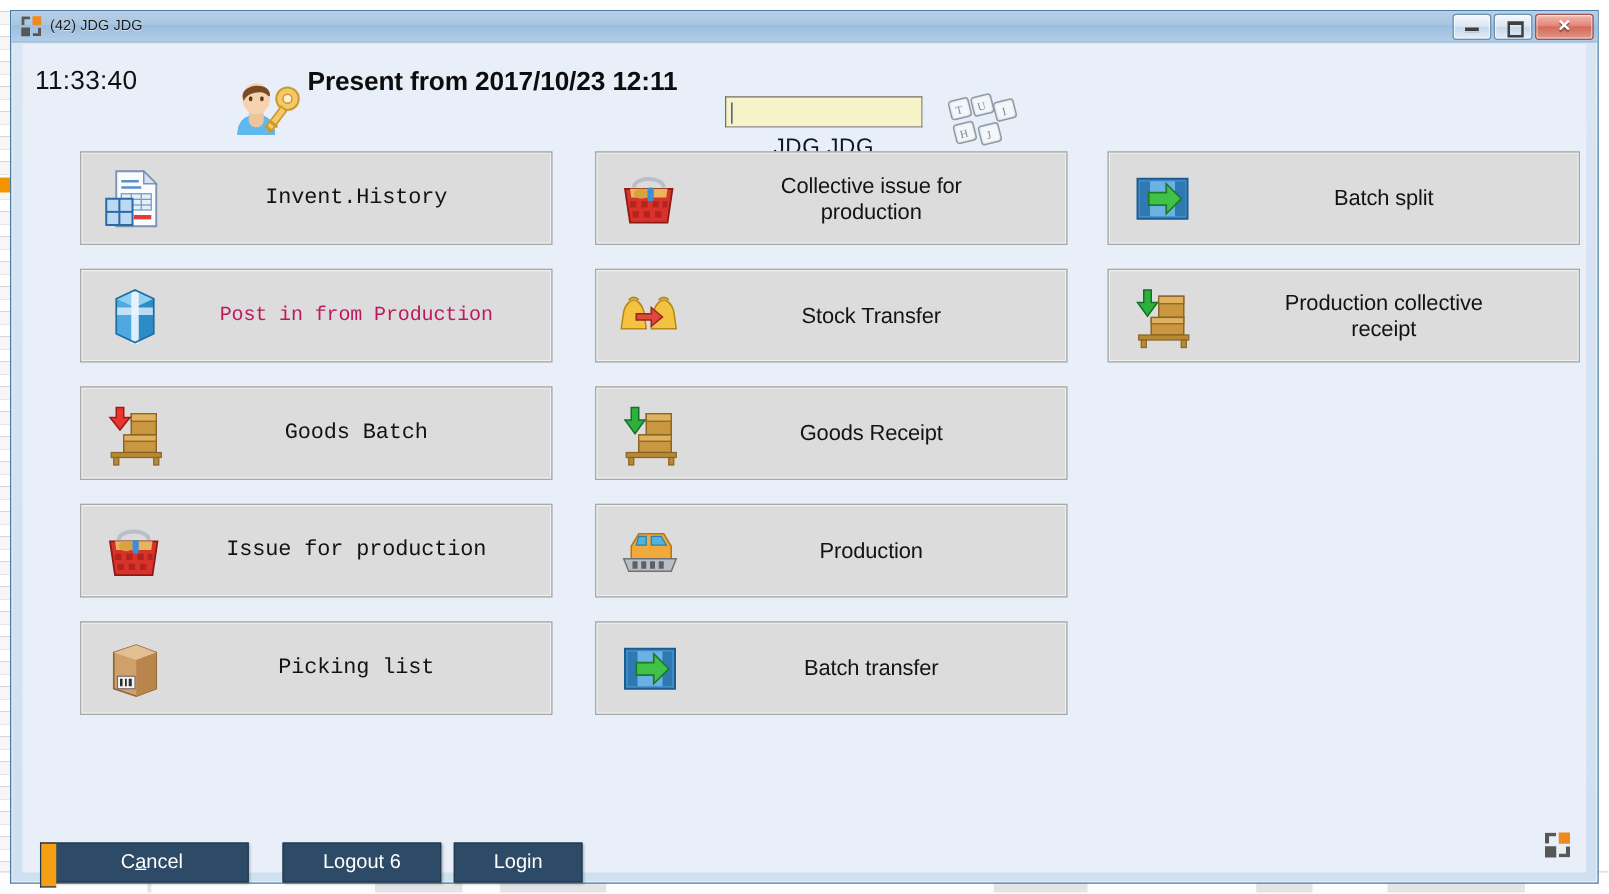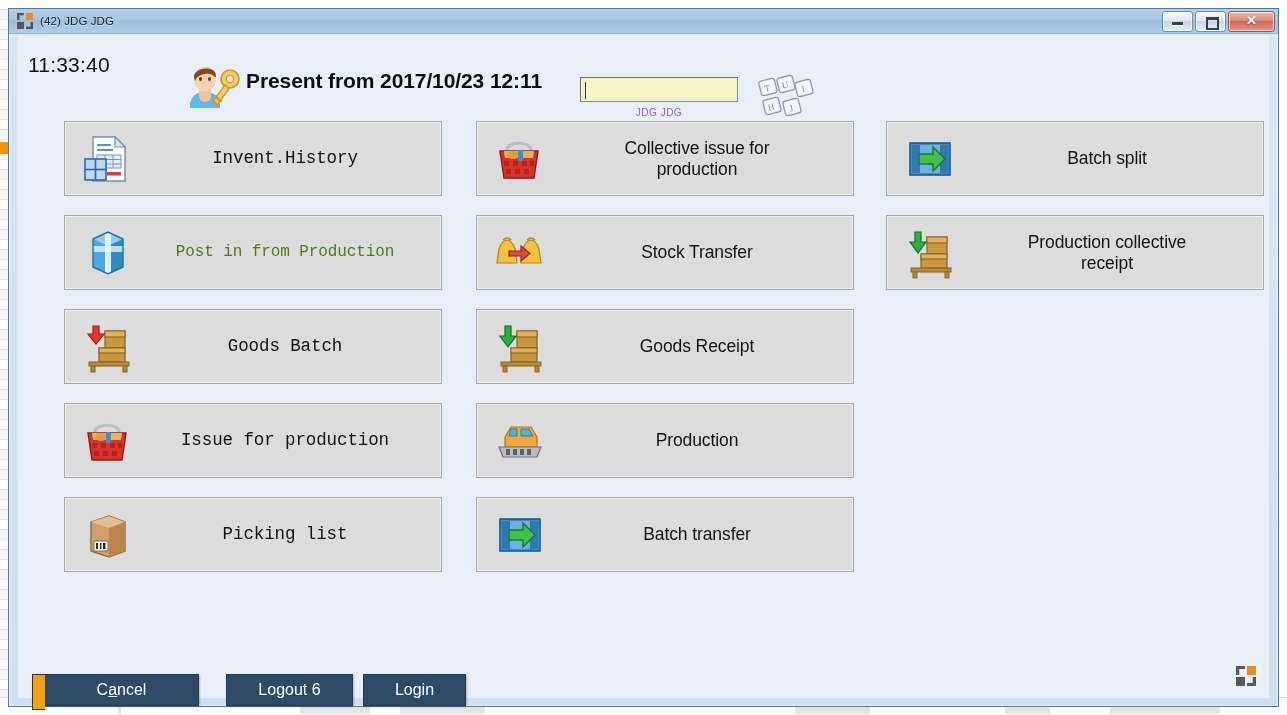--- a/index.html
+++ b/index.html
@@ -178,21 +178,20 @@
     width: 56px; height: 46px;
   }
   #present-label {
     position: absolute;
     left: 228px; top: 19px;
     font-size: 21px;
     font-weight: bold;
     color: #0d0d0d;
     letter-spacing: -.1px;
     white-space: nowrap;
-    margin-top: 15px;
   }
   #login-field-wrap {
     position: absolute;
     left: 562px; top: 42px;
     width: 158px;
   }
   #login-field {
     width: 158px;
     height: 25px;
     box-sizing: border-box;
@@ -211,22 +210,22 @@
     position: absolute;
     left: 4px; top: 4px;
     width: 1px; height: 17px;
     background: #2b3a66;
   }
   #login-name {
     position: absolute;
     left: 0; top: 30px;
     width: 158px;
     text-align: center;
-    font-size: 10px;
-    color: #8b5cf6;
+    font-size: 18px;
+    color: #0f172a;
     letter-spacing: .5px;
   }
   #keyboard-icon {
     position: absolute;
     left: 738px; top: 40px;
     width: 58px; height: 48px;
   }
 
   
   #menu-grid {
@@ -269,21 +268,21 @@
     flex: 1 1 auto;
     text-align: center;
     font-size: 17.5px;
     color: #131313;
     line-height: 21px;
     padding: 0 8px 0 0;
     letter-spacing: -.1px;
     white-space: pre-line;
   }
   .menu-btn.disabled .btn-label {
-    color: #4d7c0f;
+    color: #be185d;
     font-size: 16px;
   }
 
   
   #action-bar {
     position: absolute;
     left: 0;
     top: 596px;
     width: 1251px;
     height: 67px;

